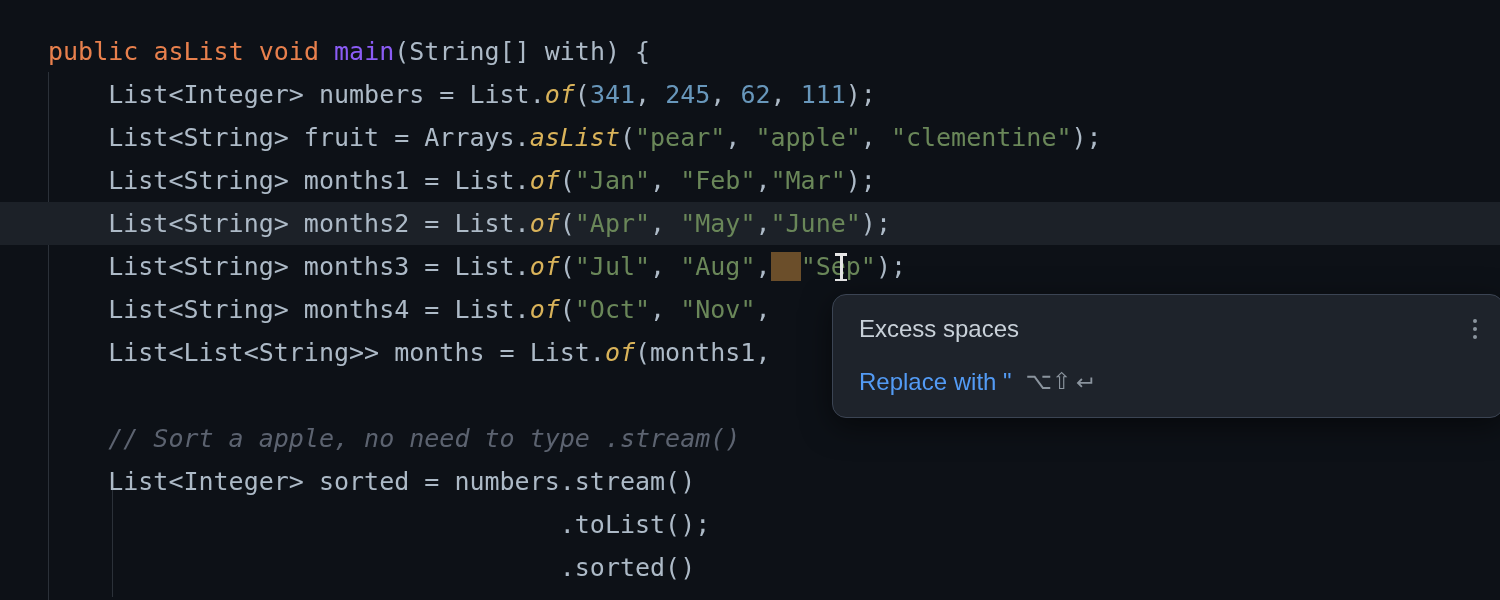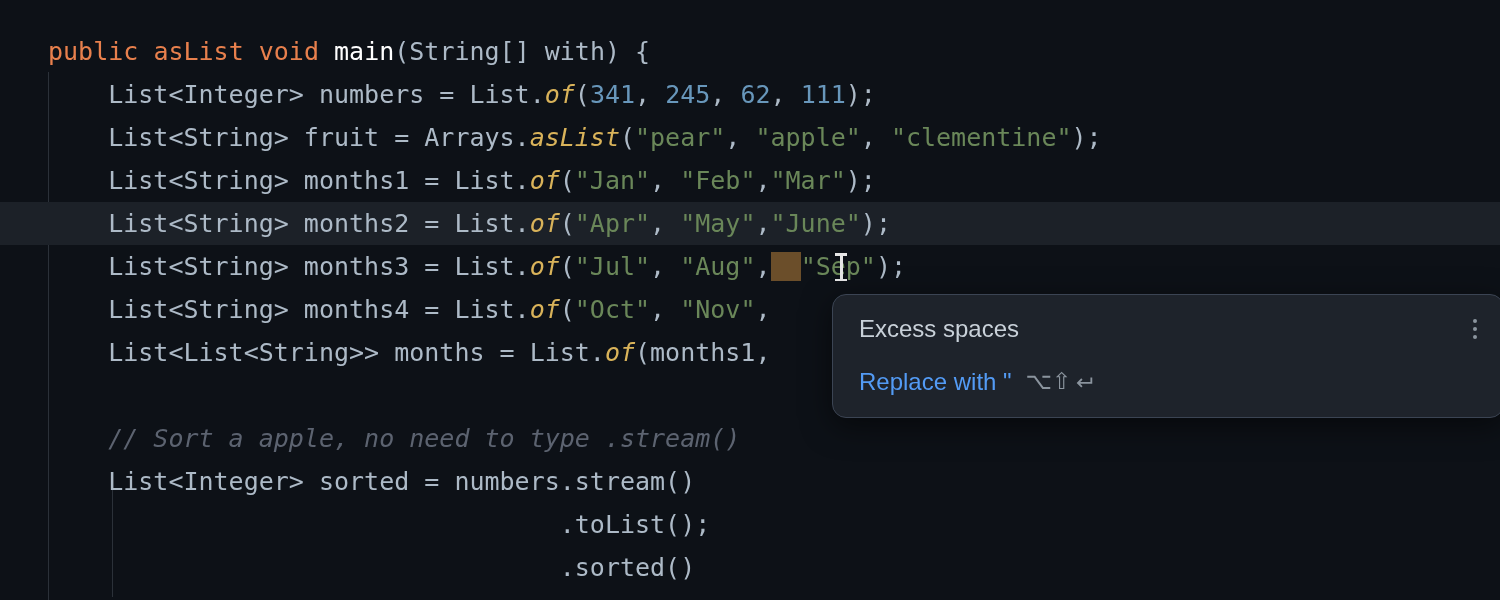--- a/index.html
+++ b/index.html
@@ -48,21 +48,21 @@
   .lines { position: relative; }
   .line {
     padding-left: 48px;
     height: 43px;
     white-space: pre;
     position: relative;
   }
   .line.hl { background: #1c2128; }
   .kw { color: #e8804d; }
   .ret { color: #e8804d; }
-  .fn { color: #ffffff; margin-top: 16px; }
+  .fn { color: #8b5cf6; margin-top: 16px; }
   .fni { color: #d9b35a; font-style: italic; margin-top: 44px; }
   .num { color: #6897bb; }
   .str { color: #6a8759; }
   .cm { color: #5c6370; font-style: italic; }
   .op, .pu { color: #adbac7; }
   .sel-space {
     background: #6b4e2a;
     color: #adbac7;
   }
 

